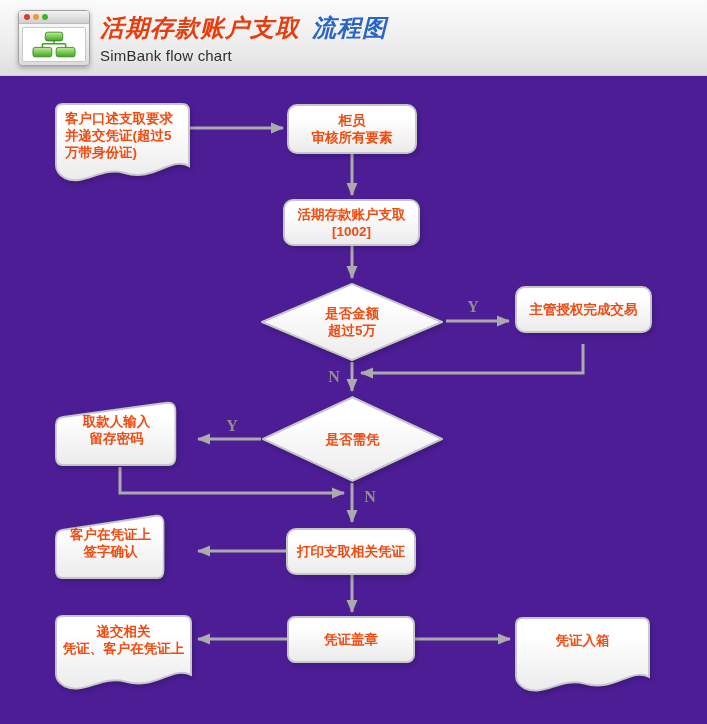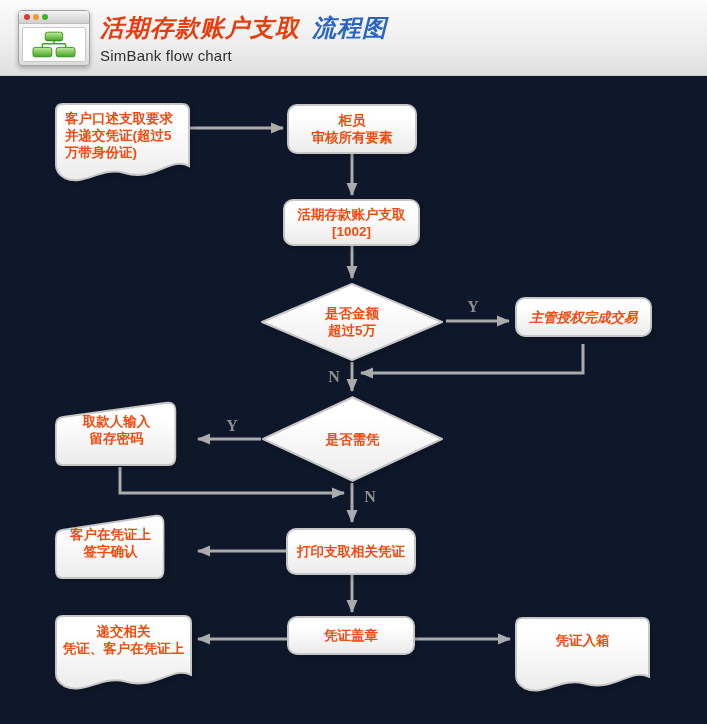--- a/index.html
+++ b/index.html
@@ -21,47 +21,47 @@
   .dot-green{background:#44b32a;}
   .icon-body{position:absolute;left:3px;right:3px;top:16px;bottom:3px;background:#fff;border:1px solid #c9c9c9;border-radius:2px;padding:2px;}
   .icon-body svg{width:100%;height:100%;display:block;}
   .title-block{margin-left:100px;margin-top:12px;}
   .title-line{font-size:24px;font-weight:bold;font-style:italic;letter-spacing:1px;white-space:nowrap;text-align:right;}
   .t-main{color:var(--title-main);}
   .t-accent{color:var(--title-accent);margin-left:12px;}
   .subtitle{font-size:15px;color:var(--subtitle);margin-top:3px;font-style:normal;letter-spacing:.2px;}
 
   
-  .canvas{position:relative;width:707px;height:648px;background:#0f172a;}
+  .canvas{position:relative;width:707px;height:648px;background:#4c1d95;}
   .connectors{position:absolute;left:0;top:0;width:707px;height:648px;}
   .cline{stroke:var(--arrow);stroke-width:3;fill:none;}
   .ah{fill:var(--arrow);}
 
   .node{position:absolute;}
   .rbox{border:2px solid var(--node-border);border-radius:10px;background:linear-gradient(180deg,#ffffff 25%,#ebebeb 100%);box-shadow:2px 3px 4px rgba(0,0,0,.14);display:flex;align-items:center;justify-content:center;}
   .shp{display:block;}
   .shp svg.shape{position:absolute;left:0;top:0;width:100%;height:100%;filter:drop-shadow(2px 3px 2px rgba(0,0,0,.16));}
   .shp-path{fill:url(#gshape);stroke:var(--node-border);stroke-width:2;}
   .ntext{position:relative;color:var(--node-text);font-weight:bold;font-size:13.5px;line-height:17px;text-align:center;width:100%;}
   .doc-text{padding-top:8px;}
   .doc-text.left{text-align:left;padding-left:10px;padding-right:6px;padding-top:7px;}
   .mi-text{padding-top:12px;}
   .dm-text{position:absolute;left:0;right:0;top:50%;transform:translateY(-50%);}
   .vb-text{padding-top:15px;}
 
   .n-customer{left:55px;top:27px;width:135px;height:84px;}
   .n-teller{left:287px;top:28px;width:130px;height:50px;}
   .n-1002{left:283px;top:123px;width:137px;height:47px;}
   .n-amount{left:258px;top:206px;width:188px;height:80px;}
-  .n-supervisor{left:515px;top:221px;width:137px;height:40px;font-style:italic;}
+  .n-supervisor{left:515px;top:210px;width:137px;height:47px;}
   .n-password{left:259px;top:319px;width:187px;height:88px;}
   .n-enterpass{left:55px;top:325px;width:123px;height:66px;}
   .n-print{left:286px;top:452px;width:130px;height:47px;}
   .n-sign{left:55px;top:438px;width:111px;height:66px;}
-  .n-stamp{left:287px;top:540px;width:128px;height:39px;}
+  .n-stamp{left:287px;top:540px;width:128px;height:47px;border-radius:8px;}
   .n-deliver{left:55px;top:539px;width:137px;height:80px;}
   .n-voucherbox{left:515px;top:541px;width:135px;height:80px;}
 
   .lbl{position:absolute;transform:translate(-50%,-50%);font-family:"Liberation Serif",serif;font-weight:bold;font-size:16px;color:var(--branch-label);}
   .lbl-y1{left:473px;top:231px;}
   .lbl-n1{left:334px;top:301px;}
   .lbl-y2{left:232px;top:350px;}
   .lbl-n2{left:370px;top:421px;}
 </style>
 </head>

